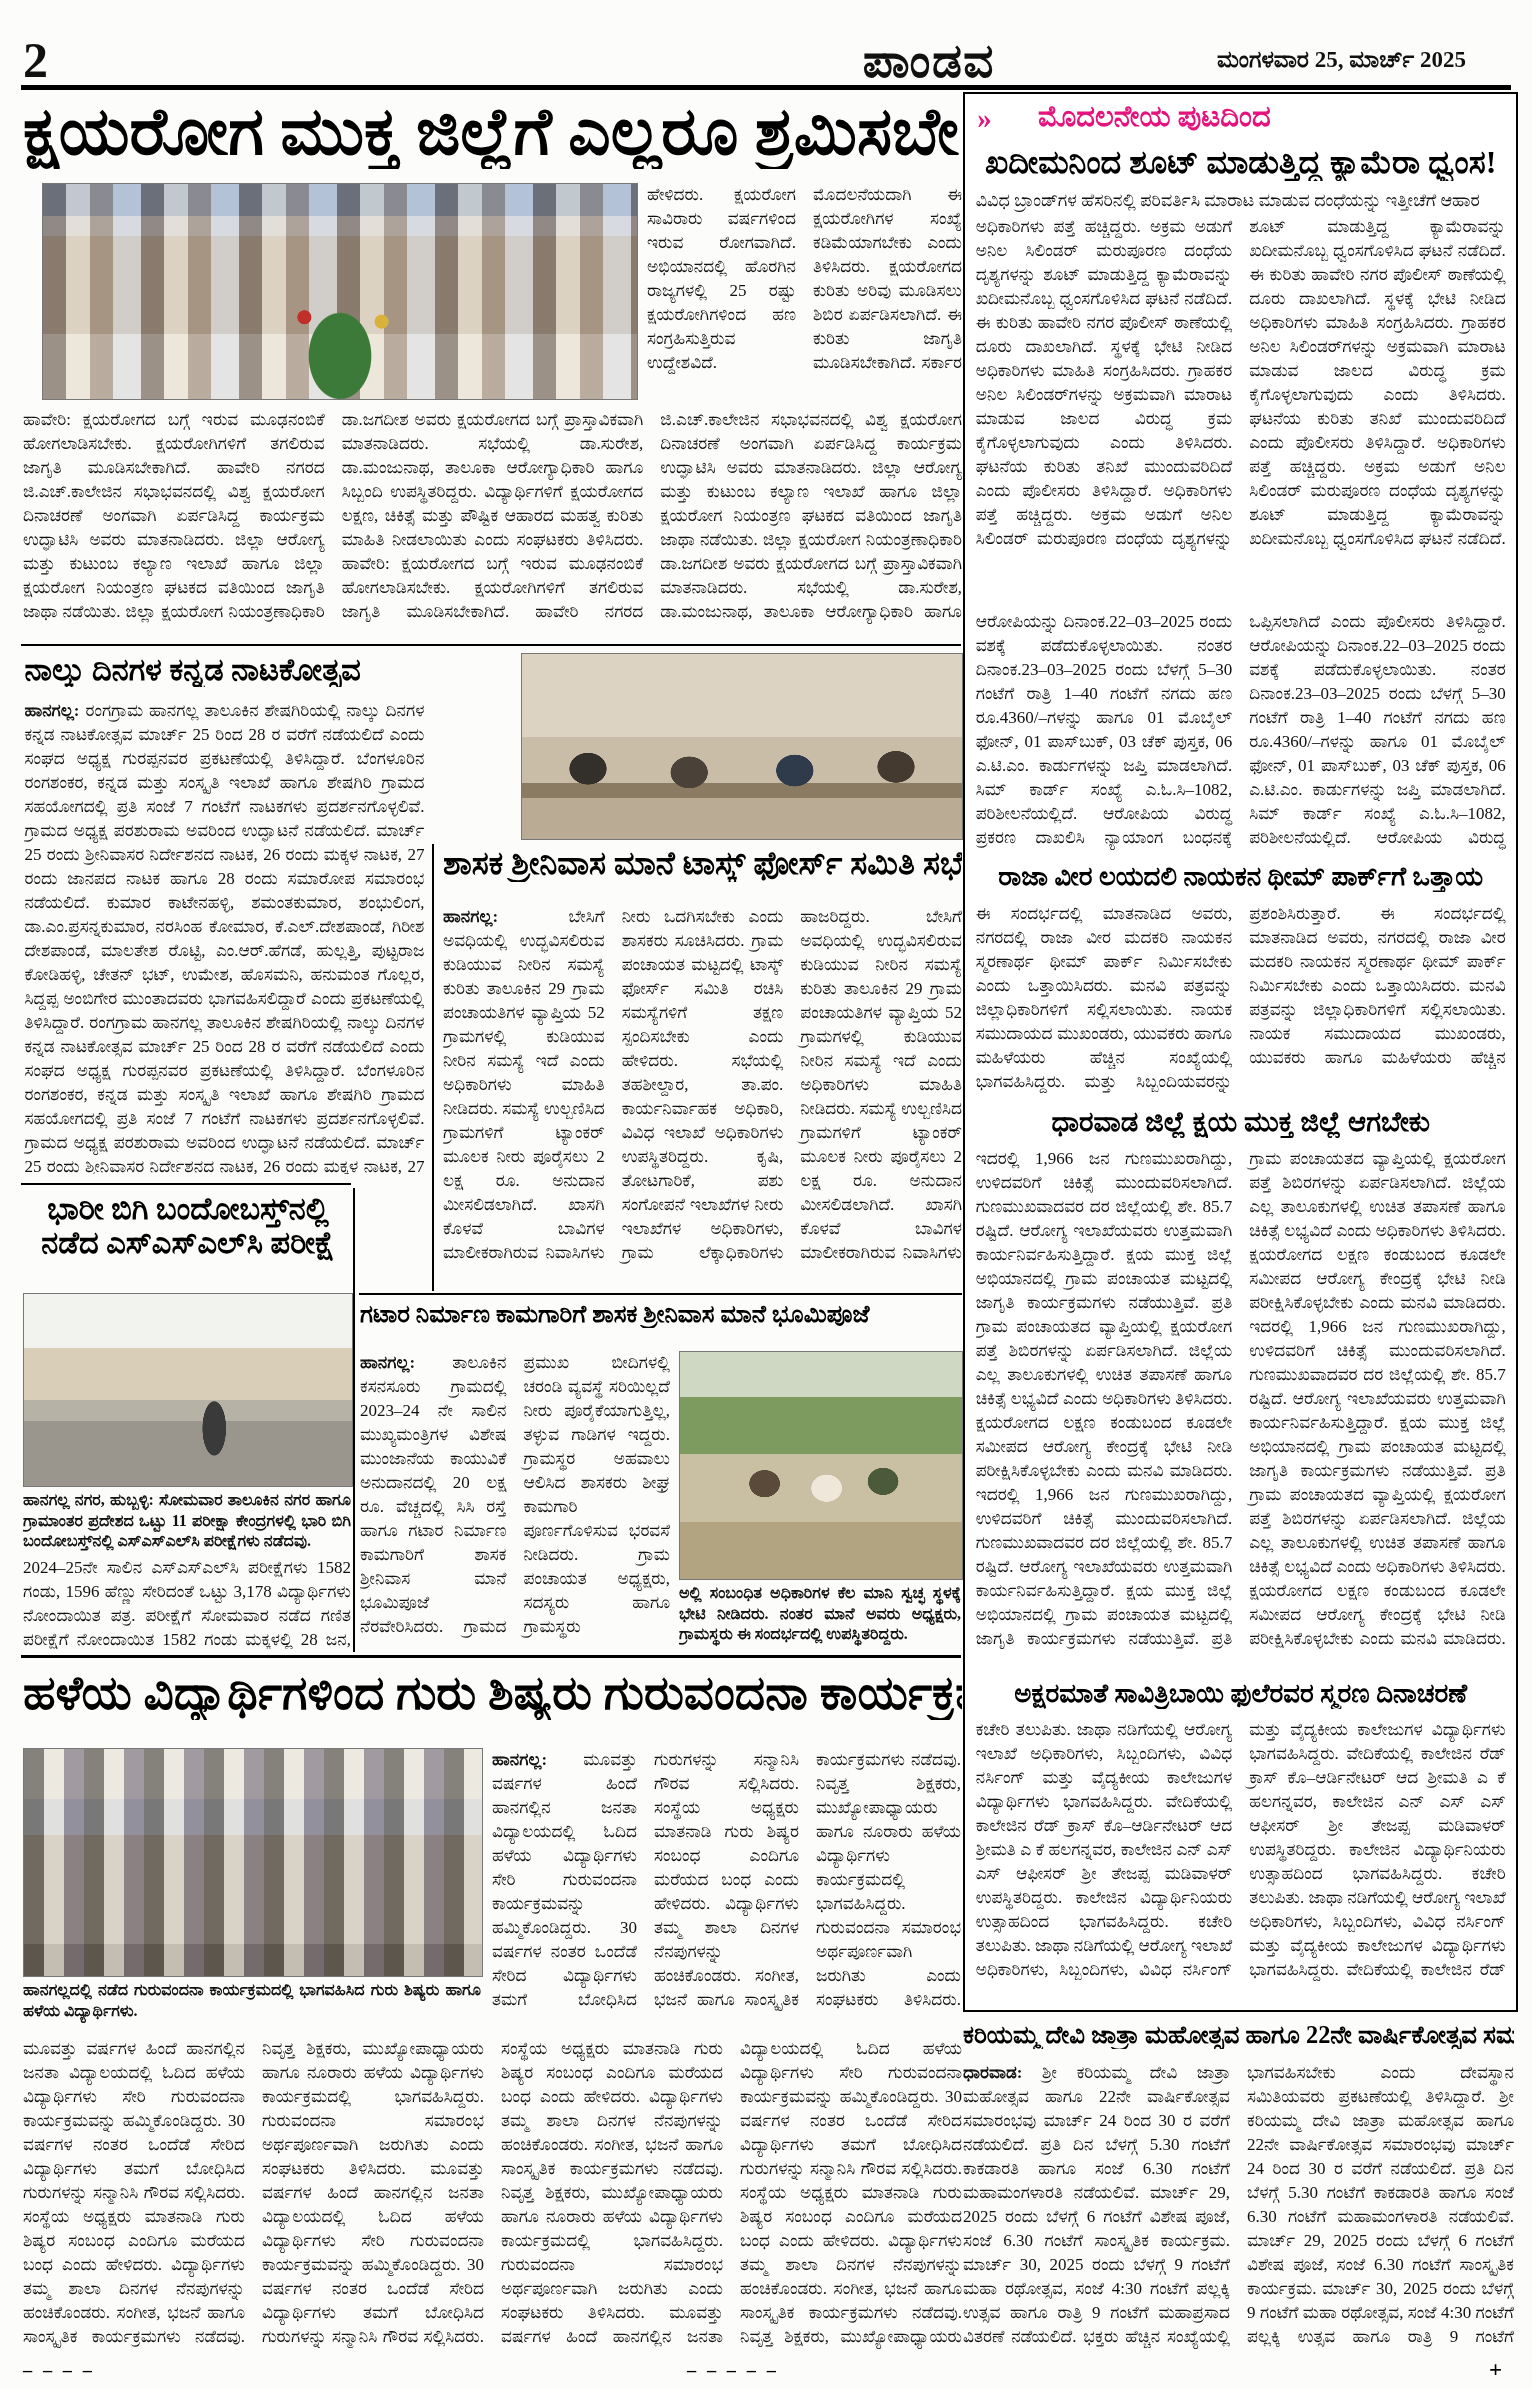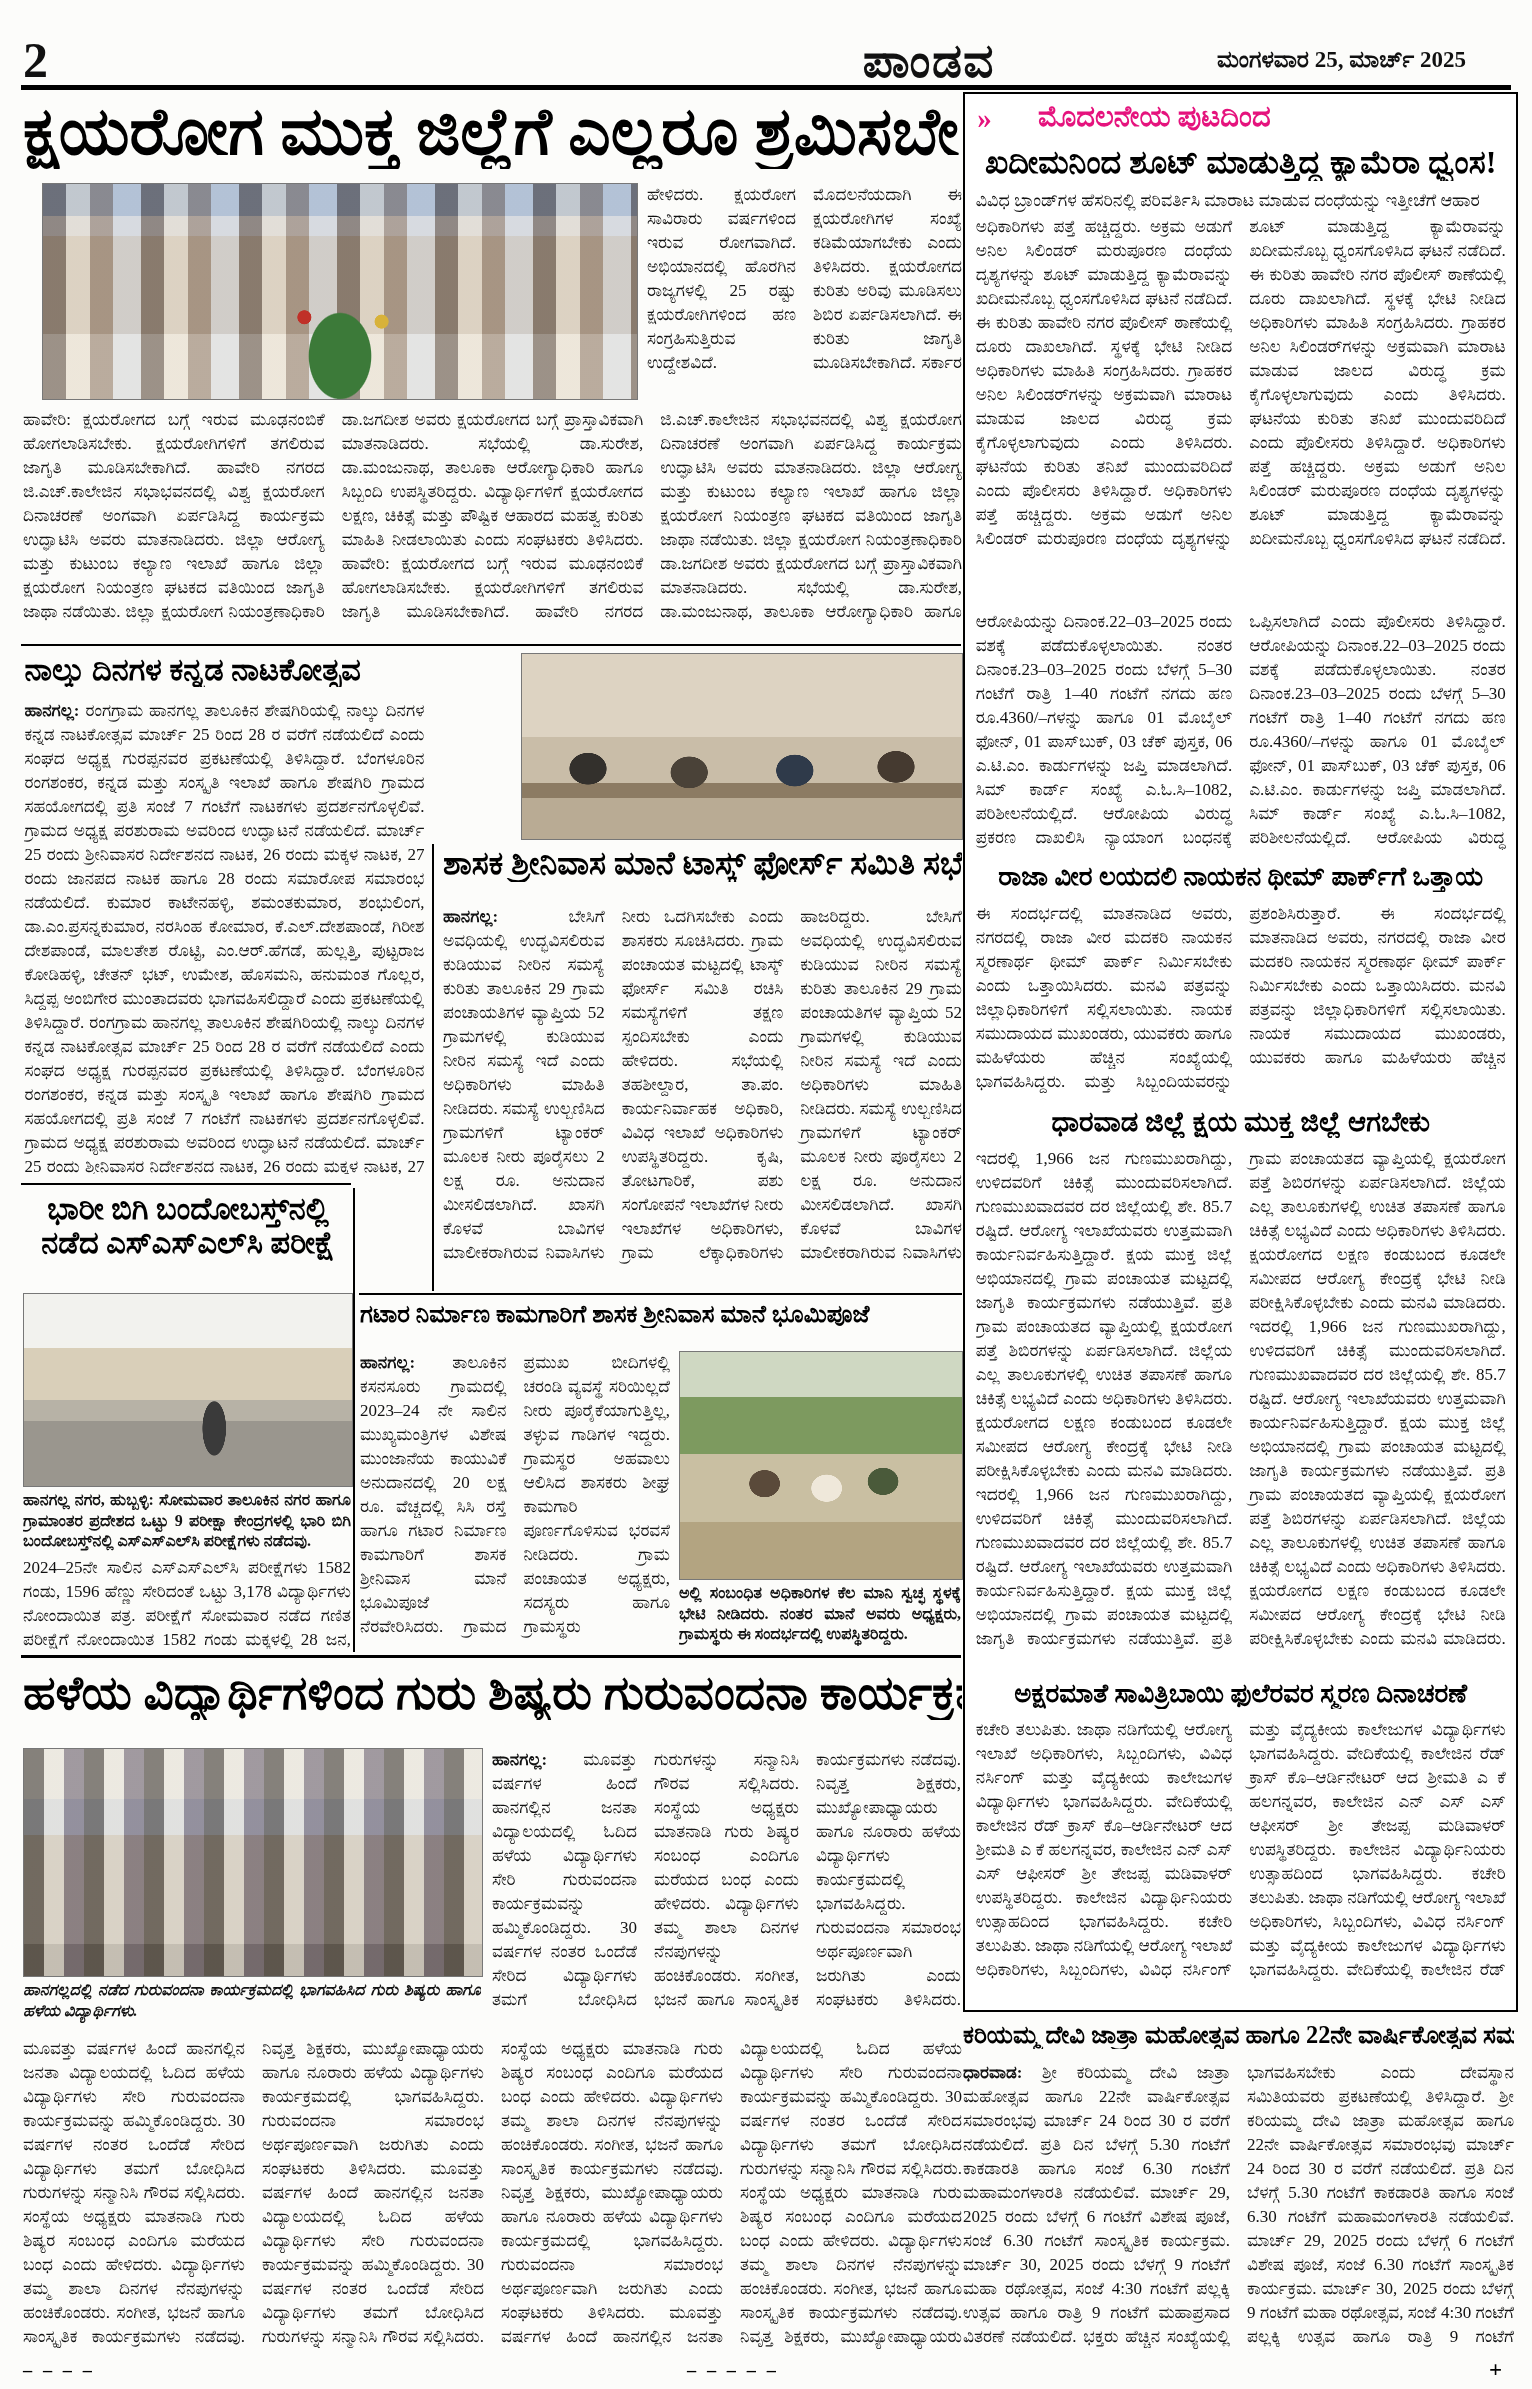--- a/index.html
+++ b/index.html
@@ -76,38 +76,38 @@
   <div class="abs headline" style="left:443px;top:846px;width:519px;font-size:32px;white-space:nowrap;overflow:hidden;">ಶಾಸಕ ಶ್ರೀನಿವಾಸ ಮಾನೆ ಟಾಸ್ಕ್ ಫೋರ್ಸ್ ಸಮಿತಿ ಸಭೆ</div>
   <div class="abs body cols3" style="left:443px;top:905px;width:519px;height:383px;">
     <span class="dateplace">ಹಾನಗಲ್ಲ:</span>
     <span>ಬೇಸಿಗೆ ಅವಧಿಯಲ್ಲಿ ಉದ್ಭವಿಸಲಿರುವ ಕುಡಿಯುವ ನೀರಿನ ಸಮಸ್ಯೆ ಕುರಿತು ತಾಲೂಕಿನ 29 ಗ್ರಾಮ ಪಂಚಾಯತಿಗಳ ವ್ಯಾಪ್ತಿಯ 52 ಗ್ರಾಮಗಳಲ್ಲಿ ಕುಡಿಯುವ ನೀರಿನ ಸಮಸ್ಯೆ ಇದೆ ಎಂದು ಅಧಿಕಾರಿಗಳು ಮಾಹಿತಿ ನೀಡಿದರು. ಸಮಸ್ಯೆ ಉಲ್ಬಣಿಸಿದ ಗ್ರಾಮಗಳಿಗೆ ಟ್ಯಾಂಕರ್ ಮೂಲಕ ನೀರು ಪೂರೈಸಲು 2 ಲಕ್ಷ ರೂ. ಅನುದಾನ ಮೀಸಲಿಡಲಾಗಿದೆ. ಖಾಸಗಿ ಕೊಳವೆ ಬಾವಿಗಳ ಮಾಲೀಕರಾಗಿರುವ ನಿವಾಸಿಗಳು ನೀರು ಒದಗಿಸಬೇಕು ಎಂದು ಶಾಸಕರು ಸೂಚಿಸಿದರು. ಗ್ರಾಮ ಪಂಚಾಯತ ಮಟ್ಟದಲ್ಲಿ ಟಾಸ್ಕ್ ಫೋರ್ಸ್ ಸಮಿತಿ ರಚಿಸಿ ಸಮಸ್ಯೆಗಳಿಗೆ ತಕ್ಷಣ ಸ್ಪಂದಿಸಬೇಕು ಎಂದು ಹೇಳಿದರು. ಸಭೆಯಲ್ಲಿ ತಹಶೀಲ್ದಾರ, ತಾ.ಪಂ. ಕಾರ್ಯನಿರ್ವಾಹಕ ಅಧಿಕಾರಿ, ವಿವಿಧ ಇಲಾಖೆ ಅಧಿಕಾರಿಗಳು ಉಪಸ್ಥಿತರಿದ್ದರು. ಕೃಷಿ, ತೋಟಗಾರಿಕೆ, ಪಶು ಸಂಗೋಪನೆ ಇಲಾಖೆಗಳ ನೀರು ಇಲಾಖೆಗಳ ಅಧಿಕಾರಿಗಳು, ಗ್ರಾಮ ಲೆಕ್ಕಾಧಿಕಾರಿಗಳು ಹಾಜರಿದ್ದರು. ಬೇಸಿಗೆ ಅವಧಿಯಲ್ಲಿ ಉದ್ಭವಿಸಲಿರುವ ಕುಡಿಯುವ ನೀರಿನ ಸಮಸ್ಯೆ ಕುರಿತು ತಾಲೂಕಿನ 29 ಗ್ರಾಮ ಪಂಚಾಯತಿಗಳ ವ್ಯಾಪ್ತಿಯ 52 ಗ್ರಾಮಗಳಲ್ಲಿ ಕುಡಿಯುವ ನೀರಿನ ಸಮಸ್ಯೆ ಇದೆ ಎಂದು ಅಧಿಕಾರಿಗಳು ಮಾಹಿತಿ ನೀಡಿದರು. ಸಮಸ್ಯೆ ಉಲ್ಬಣಿಸಿದ ಗ್ರಾಮಗಳಿಗೆ ಟ್ಯಾಂಕರ್ ಮೂಲಕ ನೀರು ಪೂರೈಸಲು 2 ಲಕ್ಷ ರೂ. ಅನುದಾನ ಮೀಸಲಿಡಲಾಗಿದೆ. ಖಾಸಗಿ ಕೊಳವೆ ಬಾವಿಗಳ ಮಾಲೀಕರಾಗಿರುವ ನಿವಾಸಿಗಳು ನೀರು ಒದಗಿಸಬೇಕು ಎಂದು ಶಾಸಕರು ಸೂಚಿಸಿದರು. ಗ್ರಾಮ ಪಂಚಾಯತ ಮಟ್ಟದಲ್ಲಿ ಟಾಸ್ಕ್ ಫೋರ್ಸ್ ಸಮಿತಿ ರಚಿಸಿ ಸಮಸ್ಯೆಗಳಿಗೆ ತಕ್ಷಣ ಸ್ಪಂದಿಸಬೇಕು ಎಂದು ಹೇಳಿದರು. ಸಭೆಯಲ್ಲಿ ತಹಶೀಲ್ದಾರ, ತಾ.ಪಂ. ಕಾರ್ಯನಿರ್ವಾಹಕ ಅಧಿಕಾರಿ, ವಿವಿಧ ಇಲಾಖೆ ಅಧಿಕಾರಿಗಳು ಉಪಸ್ಥಿತರಿದ್ದರು. ಕೃಷಿ, ತೋಟಗಾರಿಕೆ, ಪಶು ಸಂಗೋಪನೆ ಇಲಾಖೆಗಳ ನೀರು ಇಲಾಖೆಗಳ ಅಧಿಕಾರಿಗಳು, ಗ್ರಾಮ ಲೆಕ್ಕಾಧಿಕಾರಿಗಳು ಹಾಜರಿದ್ದರು. ಬೇಸಿಗೆ ಅವಧಿಯಲ್ಲಿ ಉದ್ಭವಿಸಲಿರುವ ಕುಡಿಯುವ ನೀರಿನ ಸಮಸ್ಯೆ ಕುರಿತು ತಾಲೂಕಿನ 29 ಗ್ರಾಮ ಪಂಚಾಯತಿಗಳ ವ್ಯಾಪ್ತಿಯ 52 ಗ್ರಾಮಗಳಲ್ಲಿ ಕುಡಿಯುವ ನೀರಿನ ಸಮಸ್ಯೆ ಇದೆ ಎಂದು ಅಧಿಕಾರಿಗಳು ಮಾಹಿತಿ ನೀಡಿದರು. ಸಮಸ್ಯೆ ಉಲ್ಬಣಿಸಿದ ಗ್ರಾಮಗಳಿಗೆ ಟ್ಯಾಂಕರ್ ಮೂಲಕ ನೀರು ಪೂರೈಸಲು 2 ಲಕ್ಷ ರೂ. ಅನುದಾನ ಮೀಸಲಿಡಲಾಗಿದೆ. ಖಾಸಗಿ ಕೊಳವೆ ಬಾವಿಗಳ ಮಾಲೀಕರಾಗಿರುವ ನಿವಾಸಿಗಳು ನೀರು ಒದಗಿಸಬೇಕು ಎಂದು ಶಾಸಕರು ಸೂಚಿಸಿದರು. ಗ್ರಾಮ ಪಂಚಾಯತ ಮಟ್ಟದಲ್ಲಿ ಟಾಸ್ಕ್ ಫೋರ್ಸ್ ಸಮಿತಿ ರಚಿಸಿ ಸಮಸ್ಯೆಗಳಿಗೆ ತಕ್ಷಣ ಸ್ಪಂದಿಸಬೇಕು ಎಂದು ಹೇಳಿದರು. ಸಭೆಯಲ್ಲಿ ತಹಶೀಲ್ದಾರ, ತಾ.ಪಂ. ಕಾರ್ಯನಿರ್ವಾಹಕ ಅಧಿಕಾರಿ, ವಿವಿಧ ಇಲಾಖೆ ಅಧಿಕಾರಿಗಳು ಉಪಸ್ಥಿತರಿದ್ದರು. ಕೃಷಿ, ತೋಟಗಾರಿಕೆ, ಪಶು ಸಂಗೋಪನೆ ಇಲಾಖೆಗಳ ನೀರು ಇಲಾಖೆಗಳ ಅಧಿಕಾರಿಗಳು, ಗ್ರಾಮ ಲೆಕ್ಕಾಧಿಕಾರಿಗಳು ಹಾಜರಿದ್ದರು.</span>
   </div>
 
   <div class="abs rule" style="left:21.4px;top:1183px;width:330px;height:2.3px;"></div>
 
   <div class="abs headline" style="left:26px;top:1192px;width:324px;font-size:30.5px;text-align:center;">ಭಾರೀ ಬಿಗಿ ಬಂದೋಬಸ್ತ್‌ನಲ್ಲಿ ನಡೆದ ಎಸ್‌ಎಸ್‌ಎಲ್‌ಸಿ ಪರೀಕ್ಷೆ</div>
   <div class="abs photo ph-street" style="left:23px;top:1293px;width:328px;height:192px;"></div>
-  <div class="abs caption" style="left:23px;top:1490px;width:328px;height:63px;">ಹಾನಗಲ್ಲ ನಗರ, ಹುಬ್ಬಳ್ಳಿ: ಸೋಮವಾರ ತಾಲೂಕಿನ ನಗರ ಹಾಗೂ ಗ್ರಾಮಾಂತರ ಪ್ರದೇಶದ ಒಟ್ಟು 9 ಪರೀಕ್ಷಾ ಕೇಂದ್ರಗಳಲ್ಲಿ ಭಾರಿ ಬಿಗಿ ಬಂದೋಬಸ್ತ್‌ನಲ್ಲಿ ಎಸ್‌ಎಸ್‌ಎಲ್‌ಸಿ ಪರೀಕ್ಷೆಗಳು ನಡೆದವು.</div>
+  <div class="abs caption" style="left:23px;top:1490px;width:328px;height:63px;">ಹಾನಗಲ್ಲ ನಗರ, ಹುಬ್ಬಳ್ಳಿ: ಸೋಮವಾರ ತಾಲೂಕಿನ ನಗರ ಹಾಗೂ ಗ್ರಾಮಾಂತರ ಪ್ರದೇಶದ ಒಟ್ಟು 11 ಪರೀಕ್ಷಾ ಕೇಂದ್ರಗಳಲ್ಲಿ ಭಾರಿ ಬಿಗಿ ಬಂದೋಬಸ್ತ್‌ನಲ್ಲಿ ಎಸ್‌ಎಸ್‌ಎಲ್‌ಸಿ ಪರೀಕ್ಷೆಗಳು ನಡೆದವು.</div>
   <div class="abs body" style="left:23px;top:1556px;width:328px;height:93px;">2024–25ನೇ ಸಾಲಿನ ಎಸ್‌ಎಸ್‌ಎಲ್‌ಸಿ ಪರೀಕ್ಷೆಗಳು 1582 ಗಂಡು, 1596 ಹೆಣ್ಣು ಸೇರಿದಂತೆ ಒಟ್ಟು 3,178 ವಿದ್ಯಾರ್ಥಿಗಳು ನೋಂದಾಯಿತ ಪತ್ರ. ಪರೀಕ್ಷೆಗೆ ಸೋಮವಾರ ನಡೆದ ಗಣಿತ ಪರೀಕ್ಷೆಗೆ ನೋಂದಾಯಿತ 1582 ಗಂಡು ಮಕ್ಕಳಲ್ಲಿ 28 ಜನ, 1596 ಹೆಣ್ಣು ಮಕ್ಕಳಲ್ಲಿ 20 ಜನ ಸೇರಿ ಒಟ್ಟು 48 ವಿದ್ಯಾರ್ಥಿಗಳು ಗೈರು ಹಾಜರಾಗಿದ್ದರು. ಕ್ಷೇತ್ರ ಶಿಕ್ಷಣಾಧಿಕಾರಿ ಡಿ ದುರುಗಪ್ಪ, ನೋಡಲ್ ಅಧಿಕಾರಿಗಳಾದ ಮಂಜುನಾಥ ಪತ್ರಿಕೆಗೆ ತಿಳಿಸಿದರು.</div>
   <div class="abs rule" style="left:353px;top:1188px;width:1.5px;height:464px;"></div>
 
   <div class="abs rule" style="left:359px;top:1293px;width:603px;height:2.3px;"></div>
   <div class="abs headline" style="left:360px;top:1301px;width:602px;font-size:24px;white-space:nowrap;overflow:hidden;">ಗಟಾರ ನಿರ್ಮಾಣ ಕಾಮಗಾರಿಗೆ ಶಾಸಕ ಶ್ರೀನಿವಾಸ ಮಾನೆ ಭೂಮಿಪೂಜೆ</div>
   <div class="abs body cols2" style="left:360px;top:1351px;width:310px;height:299px;">
     <span class="dateplace">ಹಾನಗಲ್ಲ:</span>
     <span>ತಾಲೂಕಿನ ಕಸನಸೂರು ಗ್ರಾಮದಲ್ಲಿ 2023–24 ನೇ ಸಾಲಿನ ಮುಖ್ಯಮಂತ್ರಿಗಳ ವಿಶೇಷ ಮುಂಜಾನೆಯ ಕಾಯುವಿಕೆ ಅನುದಾನದಲ್ಲಿ 20 ಲಕ್ಷ ರೂ. ವೆಚ್ಚದಲ್ಲಿ ಸಿಸಿ ರಸ್ತೆ ಹಾಗೂ ಗಟಾರ ನಿರ್ಮಾಣ ಕಾಮಗಾರಿಗೆ ಶಾಸಕ ಶ್ರೀನಿವಾಸ ಮಾನೆ ಭೂಮಿಪೂಜೆ ನೆರವೇರಿಸಿದರು. ಗ್ರಾಮದ ಪ್ರಮುಖ ಬೀದಿಗಳಲ್ಲಿ ಚರಂಡಿ ವ್ಯವಸ್ಥೆ ಸರಿಯಿಲ್ಲದೆ ನೀರು ಪೂರೈಕೆಯಾಗುತ್ತಿಲ್ಲ, ತಳ್ಳುವ ಗಾಡಿಗಳ ಇದ್ದರು. ಗ್ರಾಮಸ್ಥರ ಅಹವಾಲು ಆಲಿಸಿದ ಶಾಸಕರು ಶೀಘ್ರ ಕಾಮಗಾರಿ ಪೂರ್ಣಗೊಳಿಸುವ ಭರವಸೆ ನೀಡಿದರು. ಗ್ರಾಮ ಪಂಚಾಯತ ಅಧ್ಯಕ್ಷರು, ಸದಸ್ಯರು ಹಾಗೂ ಗ್ರಾಮಸ್ಥರು ಉಪಸ್ಥಿತರಿದ್ದರು. ತಾಲೂಕಿನ ಕಸನಸೂರು ಗ್ರಾಮದಲ್ಲಿ 2023–24 ನೇ ಸಾಲಿನ ಮುಖ್ಯಮಂತ್ರಿಗಳ ವಿಶೇಷ ಮುಂಜಾನೆಯ ಕಾಯುವಿಕೆ ಅನುದಾನದಲ್ಲಿ 20 ಲಕ್ಷ ರೂ. ವೆಚ್ಚದಲ್ಲಿ ಸಿಸಿ ರಸ್ತೆ ಹಾಗೂ ಗಟಾರ ನಿರ್ಮಾಣ ಕಾಮಗಾರಿಗೆ ಶಾಸಕ ಶ್ರೀನಿವಾಸ ಮಾನೆ ಭೂಮಿಪೂಜೆ ನೆರವೇರಿಸಿದರು. ಗ್ರಾಮದ ಪ್ರಮುಖ ಬೀದಿಗಳಲ್ಲಿ ಚರಂಡಿ ವ್ಯವಸ್ಥೆ ಸರಿಯಿಲ್ಲದೆ ನೀರು ಪೂರೈಕೆಯಾಗುತ್ತಿಲ್ಲ, ತಳ್ಳುವ ಗಾಡಿಗಳ ಇದ್ದರು. ಗ್ರಾಮಸ್ಥರ ಅಹವಾಲು ಆಲಿಸಿದ ಶಾಸಕರು ಶೀಘ್ರ ಕಾಮಗಾರಿ ಪೂರ್ಣಗೊಳಿಸುವ ಭರವಸೆ ನೀಡಿದರು. ಗ್ರಾಮ ಪಂಚಾಯತ ಅಧ್ಯಕ್ಷರು, ಸದಸ್ಯರು ಹಾಗೂ ಗ್ರಾಮಸ್ಥರು ಉಪಸ್ಥಿತರಿದ್ದರು.</span>
   </div>
   <div class="abs photo ph-pooja" style="left:679px;top:1351px;width:282px;height:227px;"></div>
   <div class="abs caption" style="left:679px;top:1583px;width:282px;height:66px;">ಅಲ್ಲಿ ಸಂಬಂಧಿತ ಅಧಿಕಾರಿಗಳ ಕೆಲ ಮಾನಿ ಸ್ವಚ್ಛ ಸ್ಥಳಕ್ಕೆ ಭೇಟಿ ನೀಡಿದರು. ನಂತರ ಮಾನೆ ಅವರು ಅಧ್ಯಕ್ಷರು, ಗ್ರಾಮಸ್ಥರು ಈ ಸಂದರ್ಭದಲ್ಲಿ ಉಪಸ್ಥಿತರಿದ್ದರು.</div>
 
   <div class="abs rule" style="left:21.4px;top:1655px;width:940px;height:3.1px;"></div>
 
   <div class="abs headline" style="left:23px;top:1667px;width:939px;font-size:47px;text-align:center;white-space:nowrap;overflow:hidden;">ಹಳೆಯ ವಿದ್ಯಾರ್ಥಿಗಳಿಂದ ಗುರು ಶಿಷ್ಯರು ಗುರುವಂದನಾ ಕಾರ್ಯಕ್ರಮ</div>
   <div class="abs photo ph-group" style="left:23px;top:1748px;width:458px;height:227px;"></div>
-  <div class="abs caption" style="left:23px;top:1980px;width:458px;height:43px;font-style:italic;">ಹಾನಗಲ್ಲದಲ್ಲಿ ನಡೆದ ಗುರುವಂದನಾ ಕಾರ್ಯಕ್ರಮದಲ್ಲಿ ಭಾಗವಹಿಸಿದ ಗುರು ಶಿಷ್ಯರು ಹಾಗೂ ಹಳೆಯ ವಿದ್ಯಾರ್ಥಿಗಳು.</div>
+  <div class="abs caption" style="left:23px;top:1980px;width:458px;height:43px;">ಹಾನಗಲ್ಲದಲ್ಲಿ ನಡೆದ ಗುರುವಂದನಾ ಕಾರ್ಯಕ್ರಮದಲ್ಲಿ ಭಾಗವಹಿಸಿದ ಗುರು ಶಿಷ್ಯರು ಹಾಗೂ ಹಳೆಯ ವಿದ್ಯಾರ್ಥಿಗಳು.</div>
   <div class="abs body cols3" style="left:492px;top:1748px;width:469px;height:275px;">
     <span class="dateplace">ಹಾನಗಲ್ಲ:</span>
     <span>ಮೂವತ್ತು ವರ್ಷಗಳ ಹಿಂದೆ ಹಾನಗಲ್ಲಿನ ಜನತಾ ವಿದ್ಯಾಲಯದಲ್ಲಿ ಓದಿದ ಹಳೆಯ ವಿದ್ಯಾರ್ಥಿಗಳು ಸೇರಿ ಗುರುವಂದನಾ ಕಾರ್ಯಕ್ರಮವನ್ನು ಹಮ್ಮಿಕೊಂಡಿದ್ದರು. 30 ವರ್ಷಗಳ ನಂತರ ಒಂದೆಡೆ ಸೇರಿದ ವಿದ್ಯಾರ್ಥಿಗಳು ತಮಗೆ ಬೋಧಿಸಿದ ಗುರುಗಳನ್ನು ಸನ್ಮಾನಿಸಿ ಗೌರವ ಸಲ್ಲಿಸಿದರು. ಸಂಸ್ಥೆಯ ಅಧ್ಯಕ್ಷರು ಮಾತನಾಡಿ ಗುರು ಶಿಷ್ಯರ ಸಂಬಂಧ ಎಂದಿಗೂ ಮರೆಯದ ಬಂಧ ಎಂದು ಹೇಳಿದರು. ವಿದ್ಯಾರ್ಥಿಗಳು ತಮ್ಮ ಶಾಲಾ ದಿನಗಳ ನೆನಪುಗಳನ್ನು ಹಂಚಿಕೊಂಡರು. ಸಂಗೀತ, ಭಜನೆ ಹಾಗೂ ಸಾಂಸ್ಕೃತಿಕ ಕಾರ್ಯಕ್ರಮಗಳು ನಡೆದವು. ನಿವೃತ್ತ ಶಿಕ್ಷಕರು, ಮುಖ್ಯೋಪಾಧ್ಯಾಯರು ಹಾಗೂ ನೂರಾರು ಹಳೆಯ ವಿದ್ಯಾರ್ಥಿಗಳು ಕಾರ್ಯಕ್ರಮದಲ್ಲಿ ಭಾಗವಹಿಸಿದ್ದರು. ಗುರುವಂದನಾ ಸಮಾರಂಭ ಅರ್ಥಪೂರ್ಣವಾಗಿ ಜರುಗಿತು ಎಂದು ಸಂಘಟಕರು ತಿಳಿಸಿದರು. ಮೂವತ್ತು ವರ್ಷಗಳ ಹಿಂದೆ ಹಾನಗಲ್ಲಿನ ಜನತಾ ವಿದ್ಯಾಲಯದಲ್ಲಿ ಓದಿದ ಹಳೆಯ ವಿದ್ಯಾರ್ಥಿಗಳು ಸೇರಿ ಗುರುವಂದನಾ ಕಾರ್ಯಕ್ರಮವನ್ನು ಹಮ್ಮಿಕೊಂಡಿದ್ದರು. 30 ವರ್ಷಗಳ ನಂತರ ಒಂದೆಡೆ ಸೇರಿದ ವಿದ್ಯಾರ್ಥಿಗಳು ತಮಗೆ ಬೋಧಿಸಿದ ಗುರುಗಳನ್ನು ಸನ್ಮಾನಿಸಿ ಗೌರವ ಸಲ್ಲಿಸಿದರು. ಸಂಸ್ಥೆಯ ಅಧ್ಯಕ್ಷರು ಮಾತನಾಡಿ ಗುರು ಶಿಷ್ಯರ ಸಂಬಂಧ ಎಂದಿಗೂ ಮರೆಯದ ಬಂಧ ಎಂದು ಹೇಳಿದರು. ವಿದ್ಯಾರ್ಥಿಗಳು ತಮ್ಮ ಶಾಲಾ ದಿನಗಳ ನೆನಪುಗಳನ್ನು ಹಂಚಿಕೊಂಡರು. ಸಂಗೀತ, ಭಜನೆ ಹಾಗೂ ಸಾಂಸ್ಕೃತಿಕ ಕಾರ್ಯಕ್ರಮಗಳು ನಡೆದವು. ನಿವೃತ್ತ ಶಿಕ್ಷಕರು, ಮುಖ್ಯೋಪಾಧ್ಯಾಯರು ಹಾಗೂ ನೂರಾರು ಹಳೆಯ ವಿದ್ಯಾರ್ಥಿಗಳು ಕಾರ್ಯಕ್ರಮದಲ್ಲಿ ಭಾಗವಹಿಸಿದ್ದರು. ಗುರುವಂದನಾ ಸಮಾರಂಭ ಅರ್ಥಪೂರ್ಣವಾಗಿ ಜರುಗಿತು ಎಂದು ಸಂಘಟಕರು ತಿಳಿಸಿದರು.</span>
   </div>
   <div class="abs body cols4" style="left:23px;top:2037px;width:939px;height:316px;">ಮೂವತ್ತು ವರ್ಷಗಳ ಹಿಂದೆ ಹಾನಗಲ್ಲಿನ ಜನತಾ ವಿದ್ಯಾಲಯದಲ್ಲಿ ಓದಿದ ಹಳೆಯ ವಿದ್ಯಾರ್ಥಿಗಳು ಸೇರಿ ಗುರುವಂದನಾ ಕಾರ್ಯಕ್ರಮವನ್ನು ಹಮ್ಮಿಕೊಂಡಿದ್ದರು. 30 ವರ್ಷಗಳ ನಂತರ ಒಂದೆಡೆ ಸೇರಿದ ವಿದ್ಯಾರ್ಥಿಗಳು ತಮಗೆ ಬೋಧಿಸಿದ ಗುರುಗಳನ್ನು ಸನ್ಮಾನಿಸಿ ಗೌರವ ಸಲ್ಲಿಸಿದರು. ಸಂಸ್ಥೆಯ ಅಧ್ಯಕ್ಷರು ಮಾತನಾಡಿ ಗುರು ಶಿಷ್ಯರ ಸಂಬಂಧ ಎಂದಿಗೂ ಮರೆಯದ ಬಂಧ ಎಂದು ಹೇಳಿದರು. ವಿದ್ಯಾರ್ಥಿಗಳು ತಮ್ಮ ಶಾಲಾ ದಿನಗಳ ನೆನಪುಗಳನ್ನು ಹಂಚಿಕೊಂಡರು. ಸಂಗೀತ, ಭಜನೆ ಹಾಗೂ ಸಾಂಸ್ಕೃತಿಕ ಕಾರ್ಯಕ್ರಮಗಳು ನಡೆದವು. ನಿವೃತ್ತ ಶಿಕ್ಷಕರು, ಮುಖ್ಯೋಪಾಧ್ಯಾಯರು ಹಾಗೂ ನೂರಾರು ಹಳೆಯ ವಿದ್ಯಾರ್ಥಿಗಳು ಕಾರ್ಯಕ್ರಮದಲ್ಲಿ ಭಾಗವಹಿಸಿದ್ದರು. ಗುರುವಂದನಾ ಸಮಾರಂಭ ಅರ್ಥಪೂರ್ಣವಾಗಿ ಜರುಗಿತು ಎಂದು ಸಂಘಟಕರು ತಿಳಿಸಿದರು. ಮೂವತ್ತು ವರ್ಷಗಳ ಹಿಂದೆ ಹಾನಗಲ್ಲಿನ ಜನತಾ ವಿದ್ಯಾಲಯದಲ್ಲಿ ಓದಿದ ಹಳೆಯ ವಿದ್ಯಾರ್ಥಿಗಳು ಸೇರಿ ಗುರುವಂದನಾ ಕಾರ್ಯಕ್ರಮವನ್ನು ಹಮ್ಮಿಕೊಂಡಿದ್ದರು. 30 ವರ್ಷಗಳ ನಂತರ ಒಂದೆಡೆ ಸೇರಿದ ವಿದ್ಯಾರ್ಥಿಗಳು ತಮಗೆ ಬೋಧಿಸಿದ ಗುರುಗಳನ್ನು ಸನ್ಮಾನಿಸಿ ಗೌರವ ಸಲ್ಲಿಸಿದರು. ಸಂಸ್ಥೆಯ ಅಧ್ಯಕ್ಷರು ಮಾತನಾಡಿ ಗುರು ಶಿಷ್ಯರ ಸಂಬಂಧ ಎಂದಿಗೂ ಮರೆಯದ ಬಂಧ ಎಂದು ಹೇಳಿದರು. ವಿದ್ಯಾರ್ಥಿಗಳು ತಮ್ಮ ಶಾಲಾ ದಿನಗಳ ನೆನಪುಗಳನ್ನು ಹಂಚಿಕೊಂಡರು. ಸಂಗೀತ, ಭಜನೆ ಹಾಗೂ ಸಾಂಸ್ಕೃತಿಕ ಕಾರ್ಯಕ್ರಮಗಳು ನಡೆದವು. ನಿವೃತ್ತ ಶಿಕ್ಷಕರು, ಮುಖ್ಯೋಪಾಧ್ಯಾಯರು ಹಾಗೂ ನೂರಾರು ಹಳೆಯ ವಿದ್ಯಾರ್ಥಿಗಳು ಕಾರ್ಯಕ್ರಮದಲ್ಲಿ ಭಾಗವಹಿಸಿದ್ದರು. ಗುರುವಂದನಾ ಸಮಾರಂಭ ಅರ್ಥಪೂರ್ಣವಾಗಿ ಜರುಗಿತು ಎಂದು ಸಂಘಟಕರು ತಿಳಿಸಿದರು. ಮೂವತ್ತು ವರ್ಷಗಳ ಹಿಂದೆ ಹಾನಗಲ್ಲಿನ ಜನತಾ ವಿದ್ಯಾಲಯದಲ್ಲಿ ಓದಿದ ಹಳೆಯ ವಿದ್ಯಾರ್ಥಿಗಳು ಸೇರಿ ಗುರುವಂದನಾ ಕಾರ್ಯಕ್ರಮವನ್ನು ಹಮ್ಮಿಕೊಂಡಿದ್ದರು. 30 ವರ್ಷಗಳ ನಂತರ ಒಂದೆಡೆ ಸೇರಿದ ವಿದ್ಯಾರ್ಥಿಗಳು ತಮಗೆ ಬೋಧಿಸಿದ ಗುರುಗಳನ್ನು ಸನ್ಮಾನಿಸಿ ಗೌರವ ಸಲ್ಲಿಸಿದರು. ಸಂಸ್ಥೆಯ ಅಧ್ಯಕ್ಷರು ಮಾತನಾಡಿ ಗುರು ಶಿಷ್ಯರ ಸಂಬಂಧ ಎಂದಿಗೂ ಮರೆಯದ ಬಂಧ ಎಂದು ಹೇಳಿದರು. ವಿದ್ಯಾರ್ಥಿಗಳು ತಮ್ಮ ಶಾಲಾ ದಿನಗಳ ನೆನಪುಗಳನ್ನು ಹಂಚಿಕೊಂಡರು. ಸಂಗೀತ, ಭಜನೆ ಹಾಗೂ ಸಾಂಸ್ಕೃತಿಕ ಕಾರ್ಯಕ್ರಮಗಳು ನಡೆದವು. ನಿವೃತ್ತ ಶಿಕ್ಷಕರು, ಮುಖ್ಯೋಪಾಧ್ಯಾಯರು ಹಾಗೂ ನೂರಾರು ಹಳೆಯ ವಿದ್ಯಾರ್ಥಿಗಳು ಕಾರ್ಯಕ್ರಮದಲ್ಲಿ ಭಾಗವಹಿಸಿದ್ದರು. ಗುರುವಂದನಾ ಸಮಾರಂಭ ಅರ್ಥಪೂರ್ಣವಾಗಿ ಜರುಗಿತು ಎಂದು ಸಂಘಟಕರು ತಿಳಿಸಿದರು. ಮೂವತ್ತು ವರ್ಷಗಳ ಹಿಂದೆ ಹಾನಗಲ್ಲಿನ ಜನತಾ ವಿದ್ಯಾಲಯದಲ್ಲಿ ಓದಿದ ಹಳೆಯ ವಿದ್ಯಾರ್ಥಿಗಳು ಸೇರಿ ಗುರುವಂದನಾ ಕಾರ್ಯಕ್ರಮವನ್ನು ಹಮ್ಮಿಕೊಂಡಿದ್ದರು. 30 ವರ್ಷಗಳ ನಂತರ ಒಂದೆಡೆ ಸೇರಿದ ವಿದ್ಯಾರ್ಥಿಗಳು ತಮಗೆ ಬೋಧಿಸಿದ ಗುರುಗಳನ್ನು ಸನ್ಮಾನಿಸಿ ಗೌರವ ಸಲ್ಲಿಸಿದರು. ಸಂಸ್ಥೆಯ ಅಧ್ಯಕ್ಷರು ಮಾತನಾಡಿ ಗುರು ಶಿಷ್ಯರ ಸಂಬಂಧ ಎಂದಿಗೂ ಮರೆಯದ ಬಂಧ ಎಂದು ಹೇಳಿದರು. ವಿದ್ಯಾರ್ಥಿಗಳು ತಮ್ಮ ಶಾಲಾ ದಿನಗಳ ನೆನಪುಗಳನ್ನು ಹಂಚಿಕೊಂಡರು. ಸಂಗೀತ, ಭಜನೆ ಹಾಗೂ ಸಾಂಸ್ಕೃತಿಕ ಕಾರ್ಯಕ್ರಮಗಳು ನಡೆದವು. ನಿವೃತ್ತ ಶಿಕ್ಷಕರು, ಮುಖ್ಯೋಪಾಧ್ಯಾಯರು ಹಾಗೂ ನೂರಾರು ಹಳೆಯ ವಿದ್ಯಾರ್ಥಿಗಳು ಕಾರ್ಯಕ್ರಮದಲ್ಲಿ ಭಾಗವಹಿಸಿದ್ದರು. ಗುರುವಂದನಾ ಸಮಾರಂಭ ಅರ್ಥಪೂರ್ಣವಾಗಿ ಜರುಗಿತು ಎಂದು ಸಂಘಟಕರು ತಿಳಿಸಿದರು.</div>
 
   <div class="abs rbox" style="left:963px;top:92px;width:551px;height:1916px;">
     <div class="abs ctag pink" style="left:12.2px;top:7.6px;">»</div>
     <div class="abs ctag pink" style="left:73px;top:6.1px;width:427px;">ಮೊದಲನೇಯ ಪುಟದಿಂದ</div>
 

